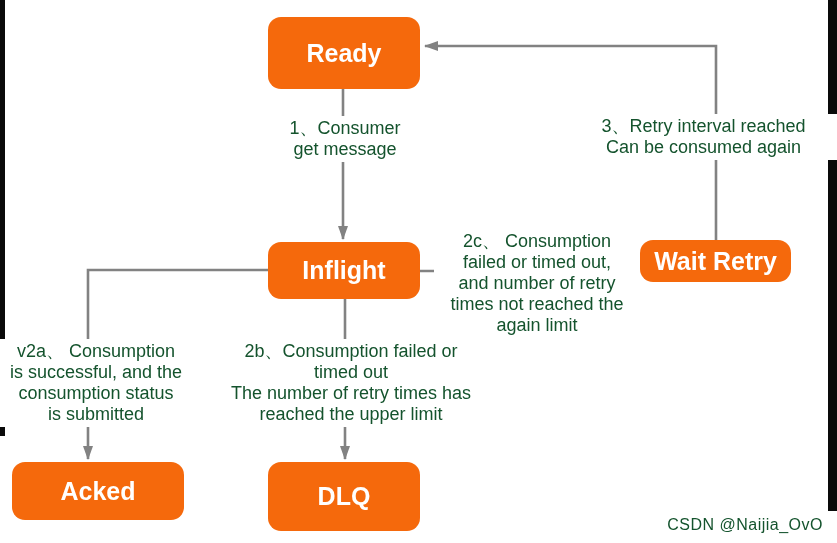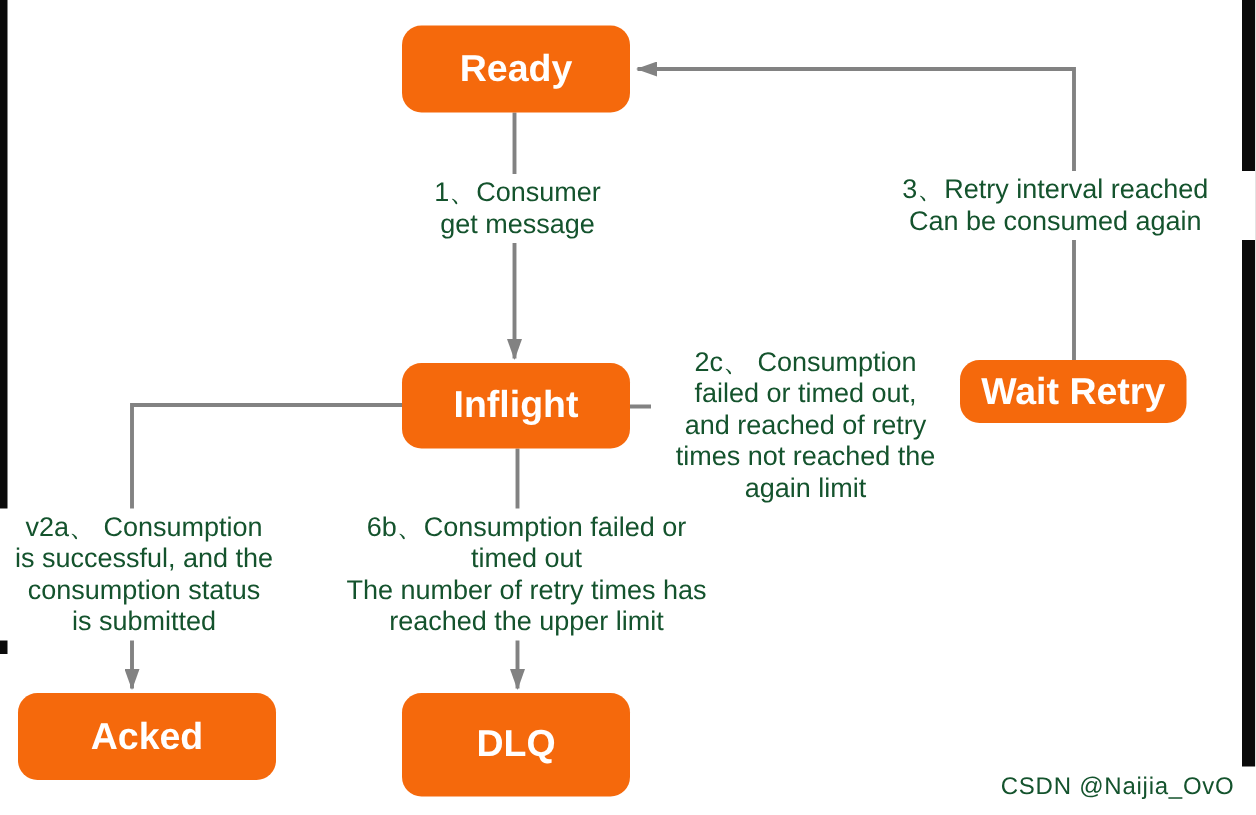--- a/index.html
+++ b/index.html
@@ -13,21 +13,21 @@
   .edge-bar{position:absolute;background:#0a0a0a;z-index:1;}
   #bar-left{left:0;top:0;width:5px;height:436px;}
   #bar-right{left:828px;top:0;width:9px;height:511px;}
   #edges{position:absolute;left:0;top:0;z-index:2;}
   .node{
     position:absolute;z-index:4;
     background:#f5690c;border-radius:13px;
     display:flex;align-items:center;justify-content:center;
     color:#ffffff;font-size:25px;font-weight:bold;
   }
-  #node-ready   {left:268px;top:17px;width:152px;height:58px;}
+  #node-ready   {left:268px;top:17px;width:152px;height:72px;}
   #node-inflight{left:268px;top:242px;width:152px;height:57px;text-align:right;}
   #node-wait    {left:640px;top:240px;width:151px;height:42px;}
   #node-acked   {left:12px;top:462px;width:172px;height:58px;}
   #node-dlq     {left:268px;top:462px;width:152px;height:69px;}
   .elabel{
     position:absolute;z-index:3;
     background:#ffffff;
     color:#14532d;font-size:18px;line-height:21px;
     text-align:center;padding:2px 0;
   }
@@ -69,34 +69,34 @@
   </div>
 
   <div id="label-retry-interval" class="elabel">
     <span class="line">3、Retry interval reached</span>
     <span class="line">Can be consumed again</span>
   </div>
 
   <div id="label-retry" class="elabel">
     <span class="line">2c、 Consumption</span>
     <span class="line">failed or timed out,</span>
-    <span class="line">and reached of retry</span>
+    <span class="line">and number of retry</span>
     <span class="line">times not reached the</span>
     <span class="line">again limit</span>
   </div>
 
   <div id="label-ack" class="elabel">
     <span class="line">v2a、 Consumption</span>
     <span class="line">is successful, and the</span>
     <span class="line">consumption status</span>
     <span class="line">is submitted</span>
   </div>
 
   <div id="label-dlq" class="elabel">
-    <span class="line">6b、Consumption failed or</span>
+    <span class="line">2b、Consumption failed or</span>
     <span class="line">timed out</span>
     <span class="line">The number of retry times has</span>
     <span class="line">reached the upper limit</span>
   </div>
 
   <div id="node-ready" class="node">
     <span>Ready</span>
   </div>
   <div id="node-inflight" class="node">
     <span>Inflight</span>

